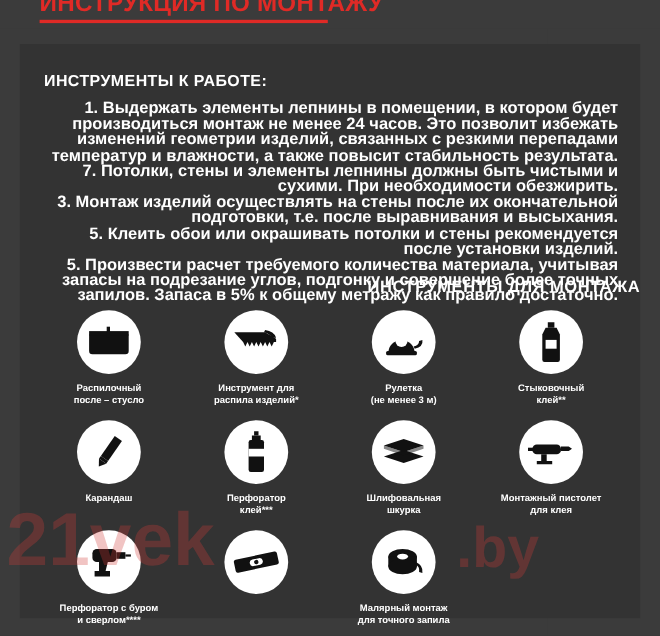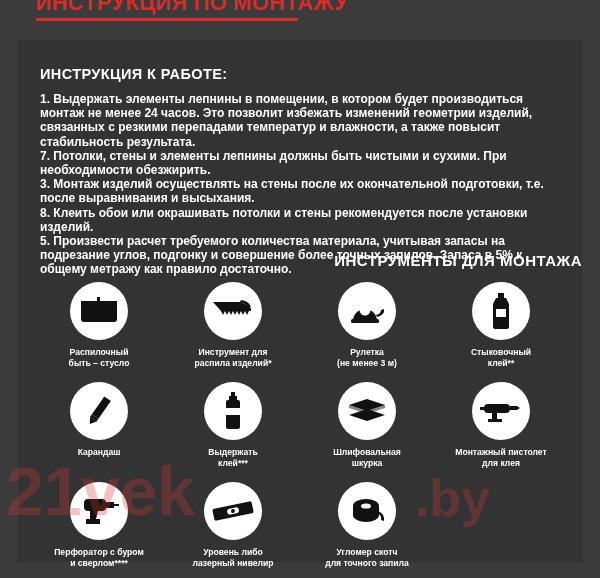--- a/index.html
+++ b/index.html
@@ -67,24 +67,24 @@
     font-size: 14.5px;
     font-weight: bold;
     letter-spacing: 0.4px;
   }
   .body-text {
     position: absolute;
     left: 22px;
     top: 52px;
     width: 522px;
     color: #ffffff;
-    font-size: 12px;
+    font-size: 15px;
     font-weight: bold;
     line-height: 14.2px;
-    text-align: left;
+    text-align: right;
   }
   .body-text p {
     margin: 0 0 0 0;
   }
   .tools-title {
     position: absolute;
     left: 0;
     right: 0;
     top: 212px;
     text-align: right;
@@ -157,45 +157,45 @@
 
 <div class="page">
 
   <div class="banner">
     <div class="banner-title">ИНСТРУКЦИЯ ПО МОНТАЖУ</div>
     <div class="banner-underline"></div>
   </div>
 
   <div class="panel">
 
-    <div class="section-title">ИНСТРУКЦИЯ К РАБОТЕ:</div>
+    <div class="section-title">ИНСТРУМЕНТЫ К РАБОТЕ:</div>
 
     <div class="body-text">
       <p>1. Выдержать элементы лепнины в помещении, в котором будет производиться монтаж не менее 24 часов. Это позволит избежать изменений геометрии изделий, связанных с резкими перепадами температур и влажности, а также повысит стабильность результата.</p>
       <p>7. Потолки, стены и элементы лепнины должны быть чистыми и сухими. При необходимости обезжирить.</p>
       <p>3. Монтаж изделий осуществлять на стены после их окончательной подготовки, т.е. после выравнивания и высыхания.</p>
-      <p>8. Клеить обои или окрашивать потолки и стены рекомендуется  после установки изделий.</p>
+      <p>5. Клеить обои или окрашивать потолки и стены рекомендуется  после установки изделий.</p>
       <p>5. Произвести расчет требуемого количества материала, учитывая запасы на подрезание углов, подгонку и совершение более точных запилов. Запаса в 5% к общему метражу как правило достаточно.</p>
     </div>
 
     <div class="tools-title">ИНСТРУМЕНТЫ ДЛЯ МОНТАЖА</div>
 
     <div class="tools-grid">
 
       <div class="tool">
         <div class="tool-circle">
           <svg width="42" height="30" viewBox="0 0 42 30">
             <path d="M3 8 h36 v15 a3 3 0 0 1 -3 3 h-30 a3 3 0 0 1 -3 -3 z" fill="#111"></path>
             <path d="M12 8 a9 9 0 0 1 18 0 z" fill="#fff"></path>
             <rect x="3" y="5" width="36" height="4" fill="#111"></rect>
             <rect x="19" y="1" width="3" height="10" fill="#111"></rect>
           </svg>
         </div>
         <div class="tool-label">Распилочный
-быть – стусло</div>
+после – стусло</div>
       </div>
 
       <div class="tool">
         <div class="tool-circle">
           <svg width="44" height="30" viewBox="0 0 44 30">
             <path d="M2 6 h28 l10 6 v3 h-30 z" fill="#111"></path>
             <path d="M10 15 l2 4 2-4 2 4 2-4 2 4 2-4 2 4 2-4 2 4 2-4 2 4 2-4 2 4 2-4 z" fill="#111"></path>
             <path d="M30 4 q8 1 10 7 l-4 0 q-2-4 -7 -5 z" fill="#111"></path>
           </svg>
         </div>
@@ -243,21 +243,21 @@
 
       <div class="tool">
         <div class="tool-circle">
           <svg width="26" height="40" viewBox="0 0 26 40">
             <path d="M11 1 h4 v4 h-4 z" fill="#111"></path>
             <path d="M9 5 h8 v4 h-8 z" fill="#111"></path>
             <rect x="6" y="9" width="14" height="29" rx="2" fill="#111"></rect>
             <rect x="6" y="17" width="14" height="7" fill="#fff"></rect>
           </svg>
         </div>
-        <div class="tool-label">Выдержать
+        <div class="tool-label">Перфоратор
 клей***</div>
       </div>
 
       <div class="tool">
         <div class="tool-circle">
           <svg width="42" height="30" viewBox="0 0 42 30">
             <path d="M21 3 l18 6 -18 6 -18-6 z" fill="#111"></path>
             <path d="M21 13 l18 6 -18 6 -18-6 z" fill="#111"></path>
             <path d="M3 9 v3 l18 6 18-6 v-3 l-18 6 z" fill="#111" opacity="0.5"></path>
           </svg>
@@ -297,35 +297,33 @@
       <div class="tool">
         <div class="tool-circle">
           <svg width="46" height="22" viewBox="0 0 46 22">
             <g transform="rotate(-12 23 11)">
               <rect x="3" y="5" width="40" height="12" rx="2" fill="#111"></rect>
               <rect x="17" y="8" width="12" height="6" rx="3" fill="#fff"></rect>
               <circle cx="23" cy="11" r="2" fill="#111"></circle>
             </g>
           </svg>
         </div>
-        <div class="tool-label">Уровень либо
-лазерный нивелир</div>
       </div>
 
       <div class="tool">
         <div class="tool-circle">
           <svg width="40" height="32" viewBox="0 0 40 32">
             <ellipse cx="19" cy="11" rx="13" ry="7" fill="#111"></ellipse>
             <rect x="6" y="11" width="26" height="9" fill="#111"></rect>
             <ellipse cx="19" cy="20" rx="13" ry="7" fill="#111"></ellipse>
             <ellipse cx="19" cy="11" rx="5" ry="2.6" fill="#fff"></ellipse>
             <path d="M31 16 q7 3 6 10 l-3-1 q1-5 -4 -7 z" fill="#111"></path>
           </svg>
         </div>
-        <div class="tool-label">Угломер скотч
+        <div class="tool-label">Малярный монтаж
 для точного запила</div>
       </div>
 
 
     </div>
   </div>
 
   <div class="wm-left">21vek</div>
   <div class="wm-right">.by</div>
 

